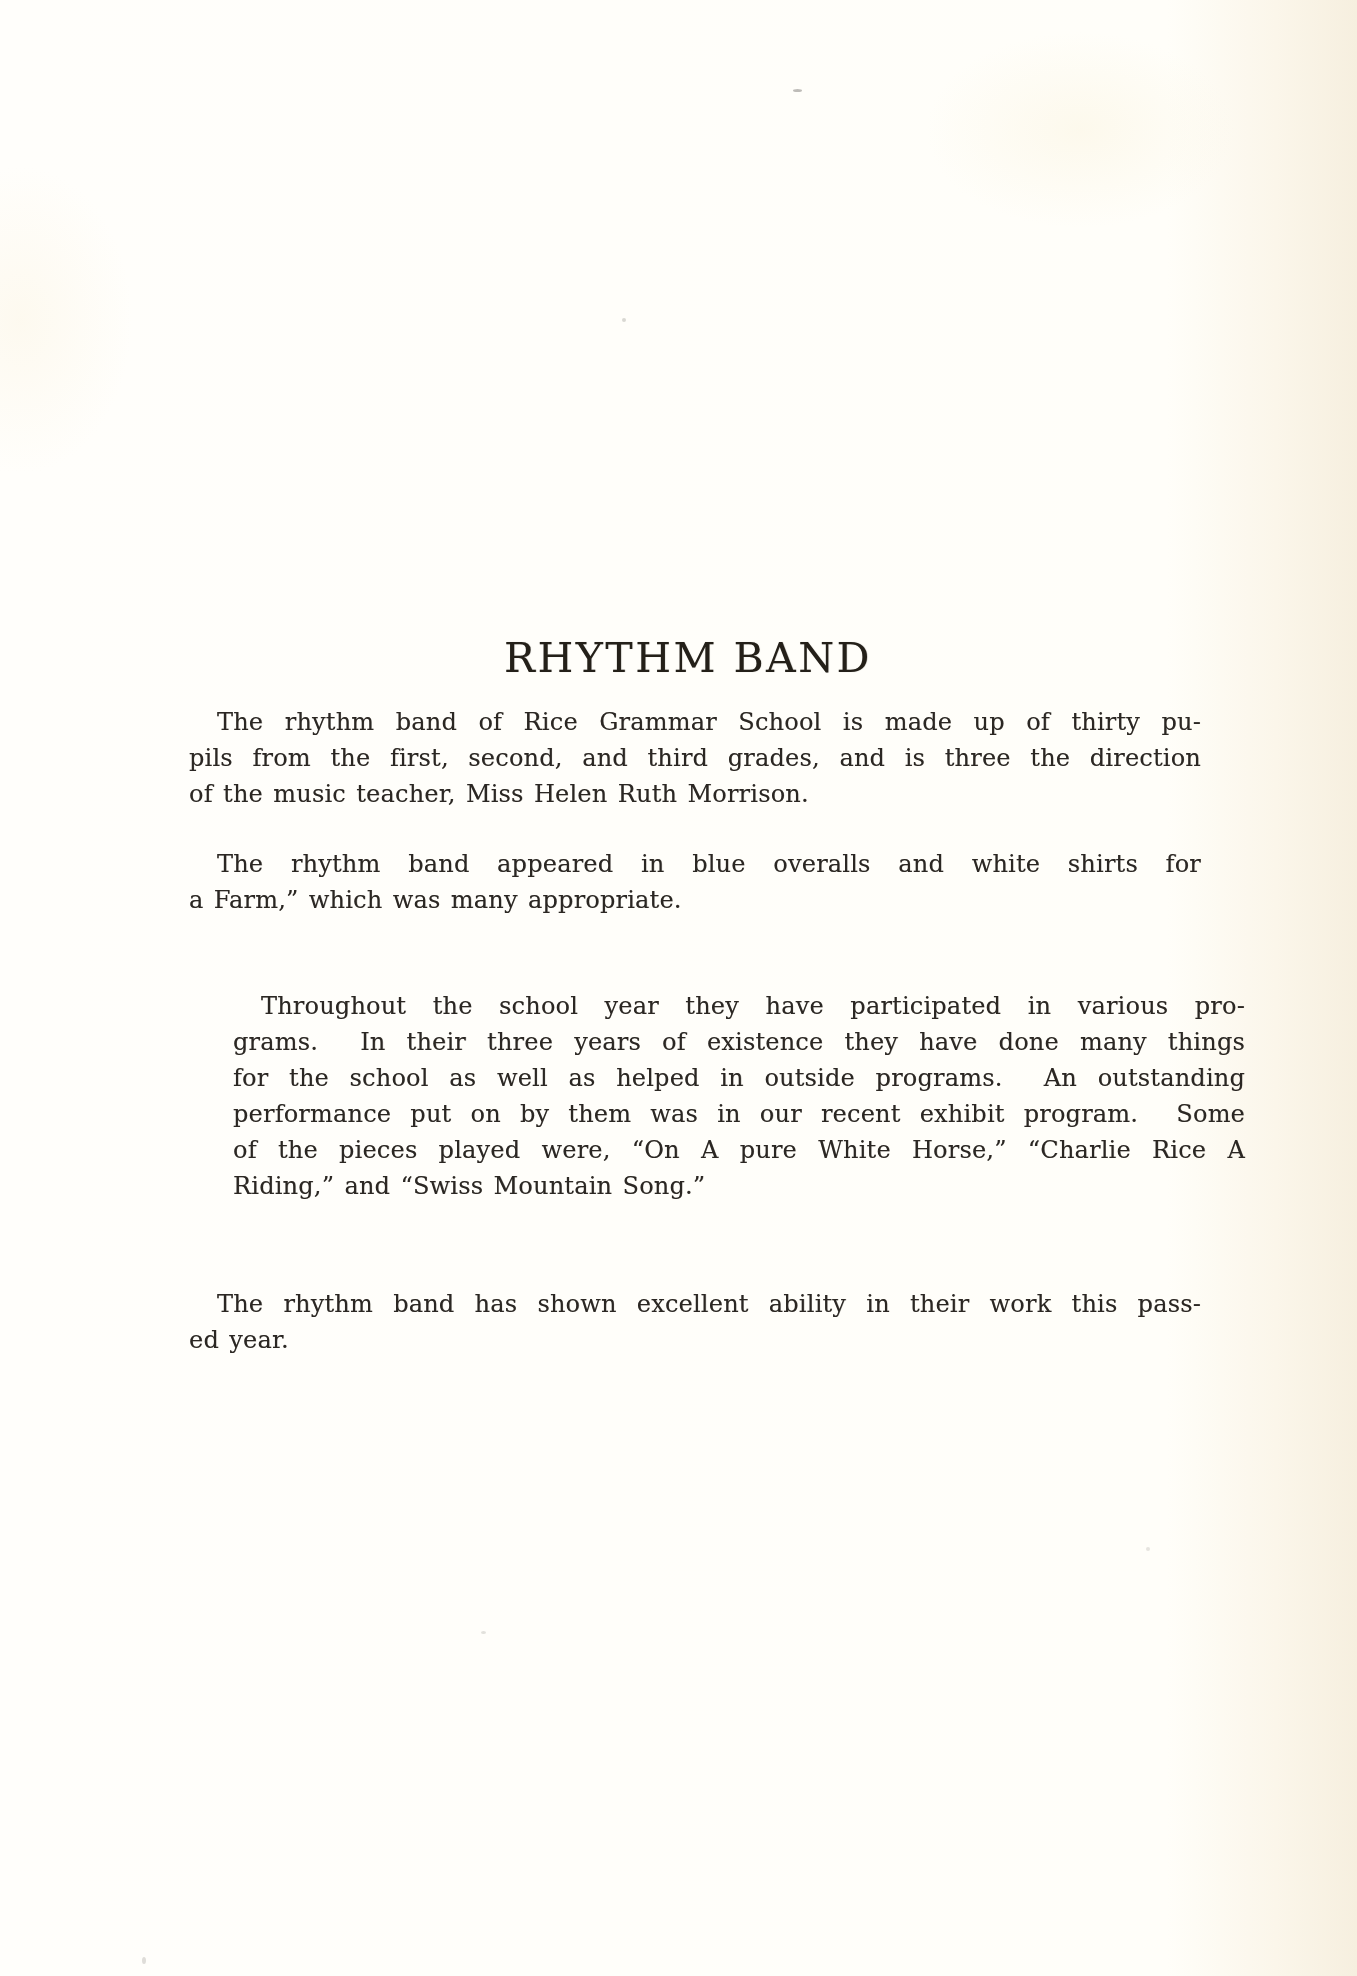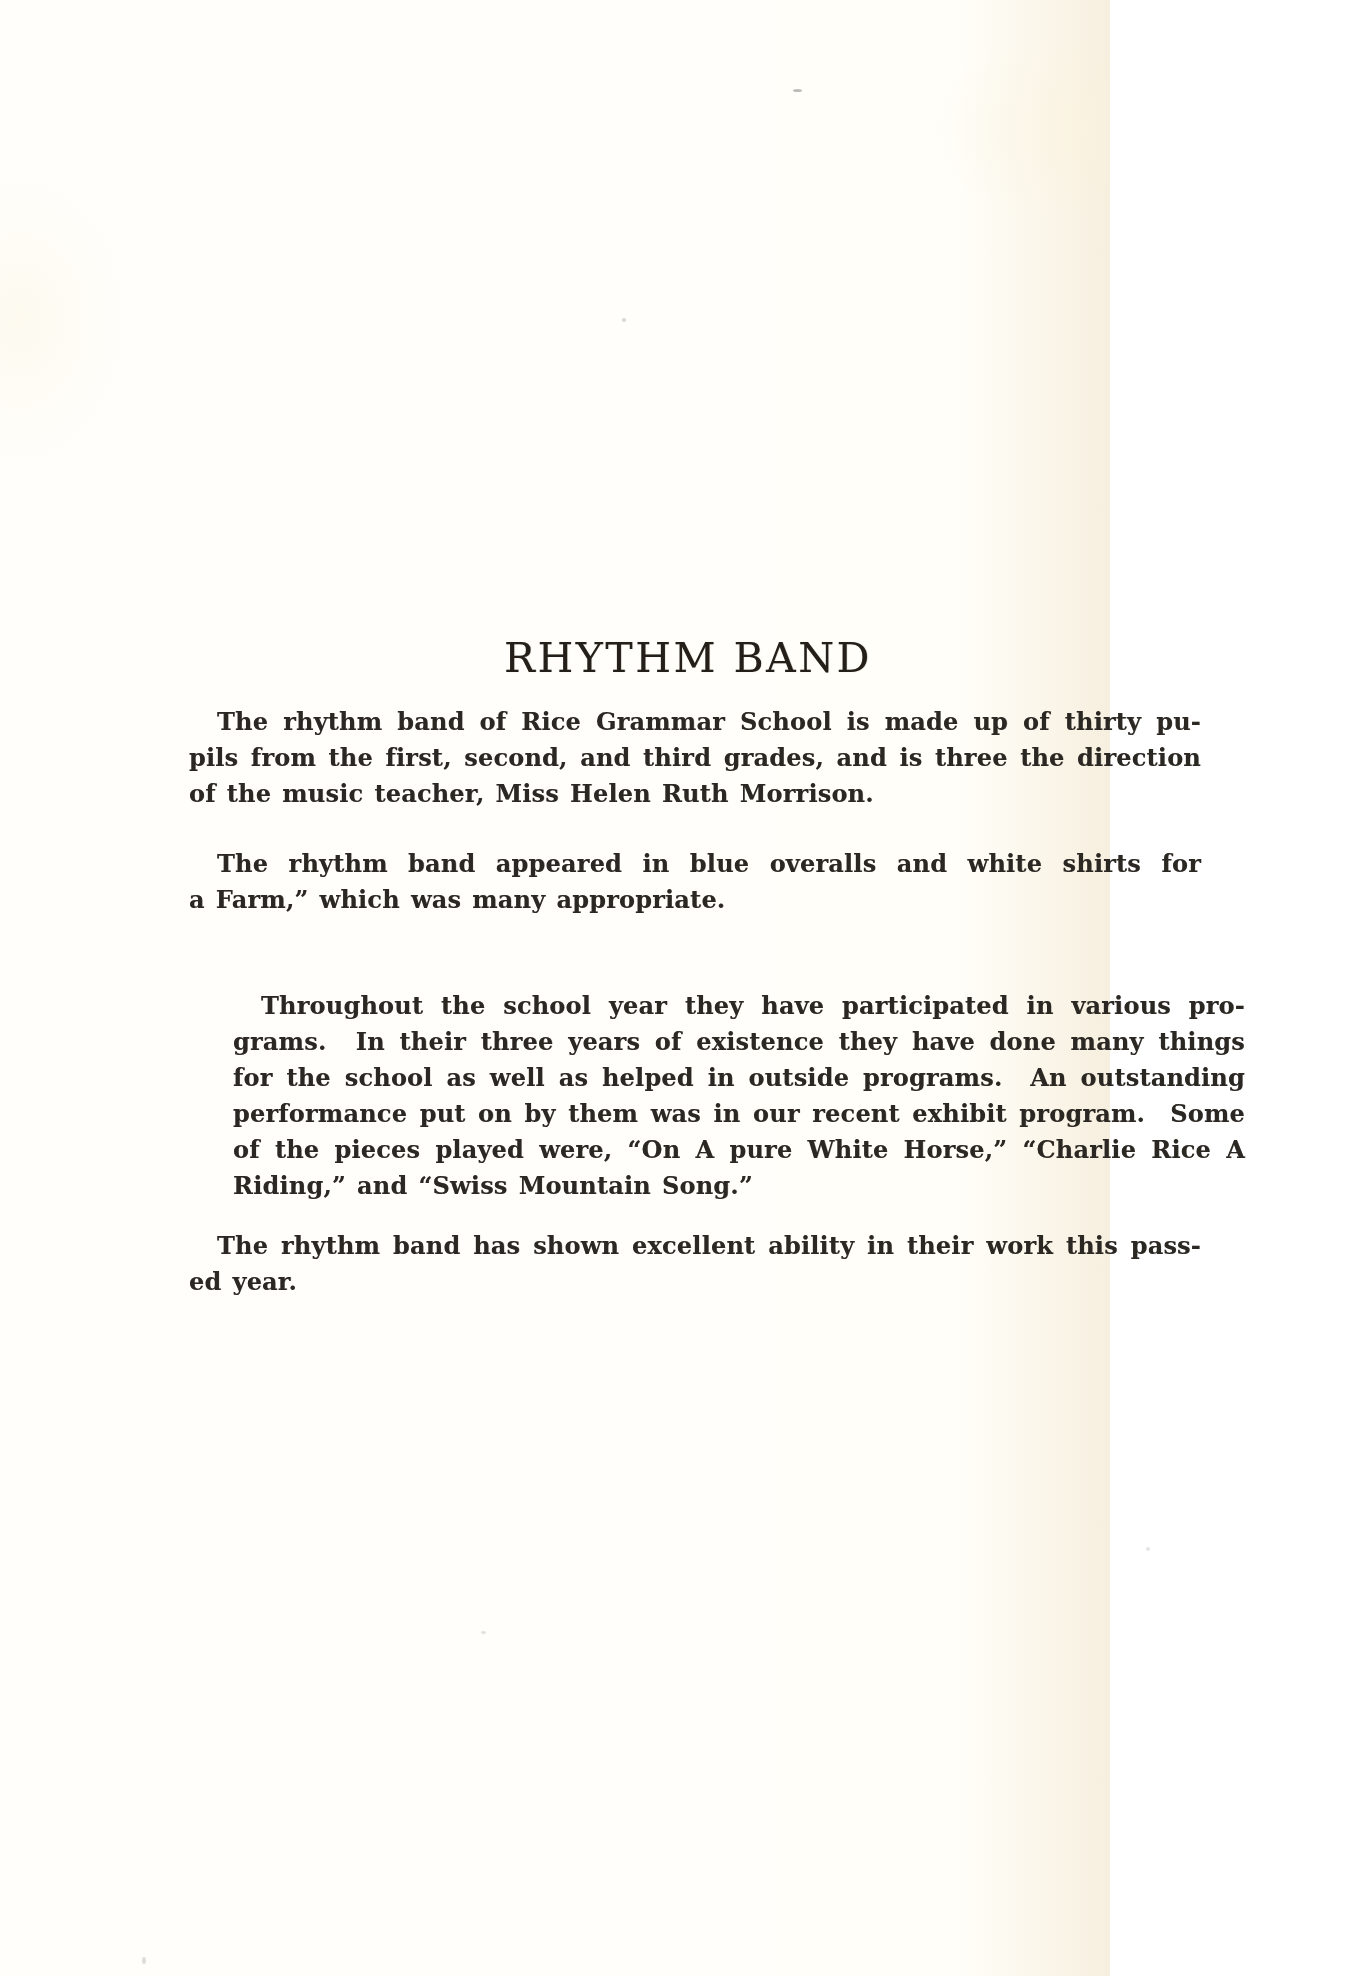--- a/index.html
+++ b/index.html
@@ -3,21 +3,21 @@
 <meta charset="utf-8">
 <style>
   html, body { margin: 0; padding: 0; }
   body {
     width: 1357px; height: 1976px;
     font-family: "DejaVu Serif", "Liberation Serif", serif;
     overflow: hidden;
   }
   .page {
     position: relative;
-    width: 1110px; height: 1976px;
+    width: 1357px; height: 1976px;
     background:
       radial-gradient(220px 140px at 1080px 130px, rgba(250,243,221,0.45), rgba(250,243,221,0) 70%),
       radial-gradient(160px 220px at 20px 320px, rgba(252,246,230,0.55), rgba(252,246,230,0) 70%),
       linear-gradient(90deg, #fffefb 0%, #fffef9 86%, #fbf6ea 94%, #f6efdf 100%),
       #fffef9;
     color: #2b2723;
   }
   .title {
     position: absolute;
     top: 635px; left: 190px; width: 996px;
@@ -34,28 +34,27 @@
     position: absolute;
     left: 189px; width: 1012px;
     font-size: 24px;
     word-spacing: 2.5px;
     letter-spacing: 0.2px;
     text-shadow: 0.3px 0.3px 0.6px rgba(43,39,35,0.38);
   }
   .para-1 { top: 704px; }
   .para-2 { top: 846px; }
   .para-3 { top: 988px; margin-left: 44px; }
-  .para-4 { top: 1228px; }
+  .para-4 { top: 1286px; }
   .ln {
     display: block;
     height: 36px; line-height: 36px;
     text-align: justify;
     text-align-last: justify;
     white-space: normal;
-    font-weight: bold;
   }
   .ln.first { text-indent: 28px; }
   .ln.last  { text-align-last: left; }
   .speck { position: absolute; border-radius: 50%; }
   .speck-1 { left: 793px;  top: 89px;   width: 9px; height: 3px; background: rgba(110,108,104,0.45); }
   .speck-2 { left: 622px;  top: 318px;  width: 4px; height: 4px; background: rgba(130,128,122,0.30); }
   .speck-3 { left: 481px;  top: 1631px; width: 5px; height: 3px; background: rgba(140,138,130,0.25); }
   .speck-4 { left: 1146px; top: 1547px; width: 4px; height: 4px; background: rgba(140,138,130,0.22); }
   .speck-5 { left: 142px;  top: 1957px; width: 4px; height: 7px; background: rgba(150,146,138,0.30); }
 </style>

